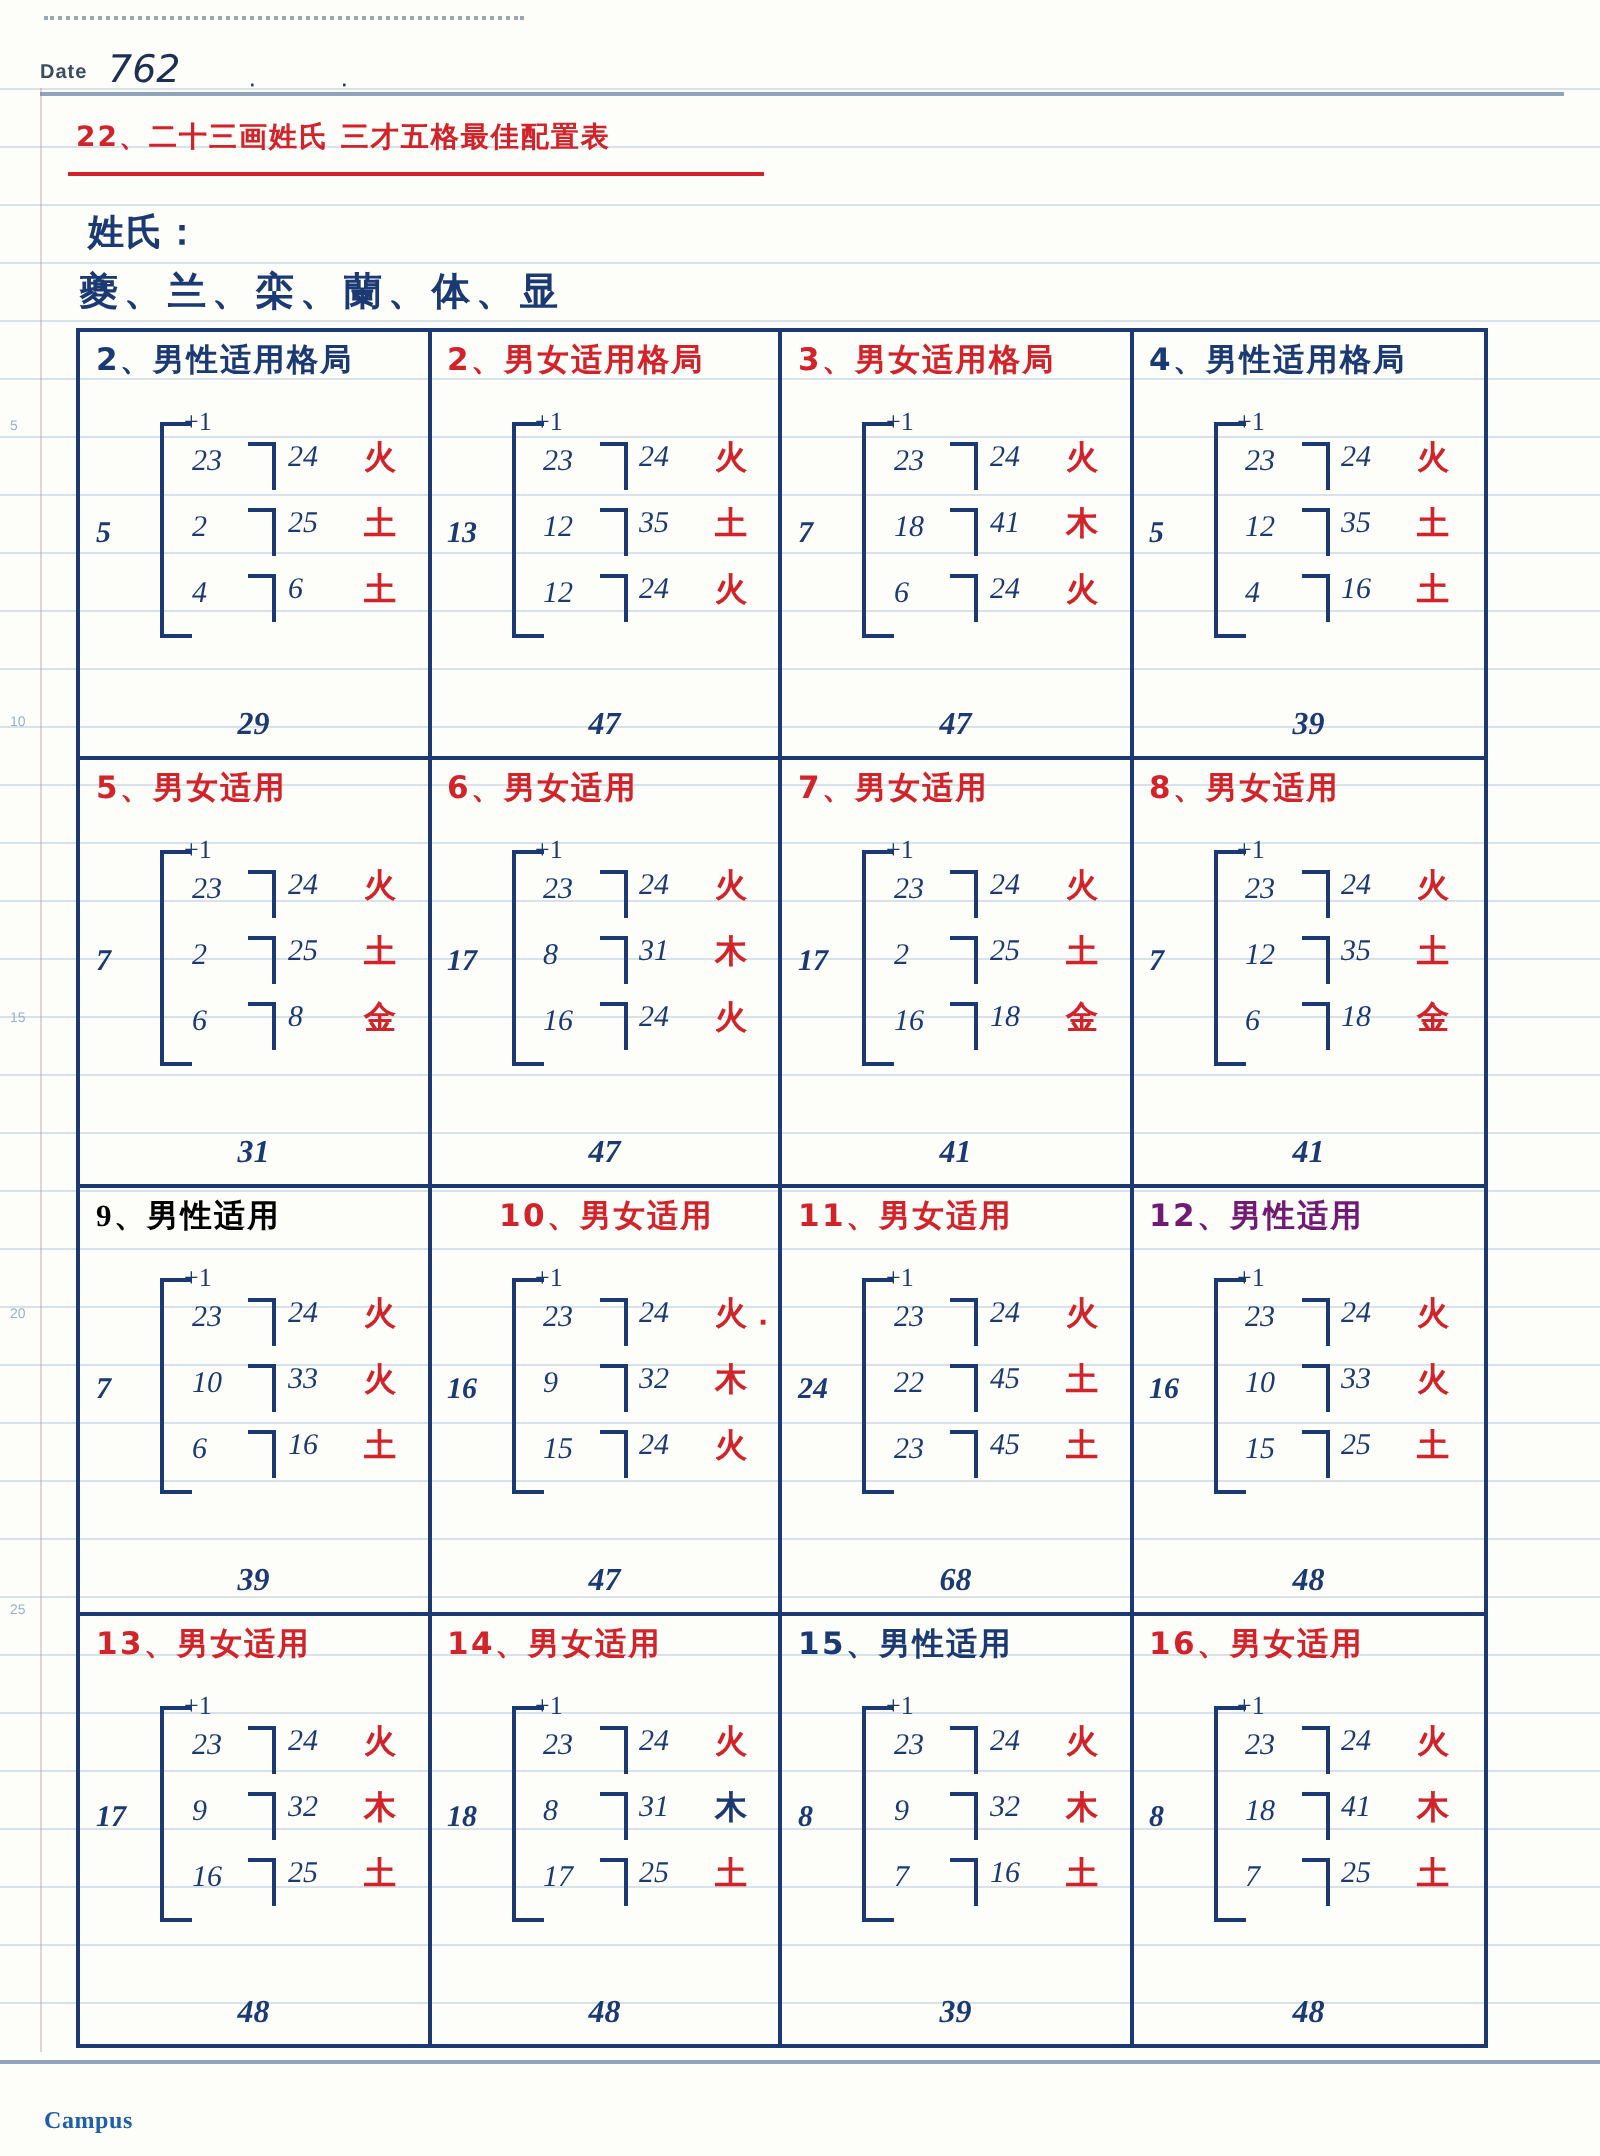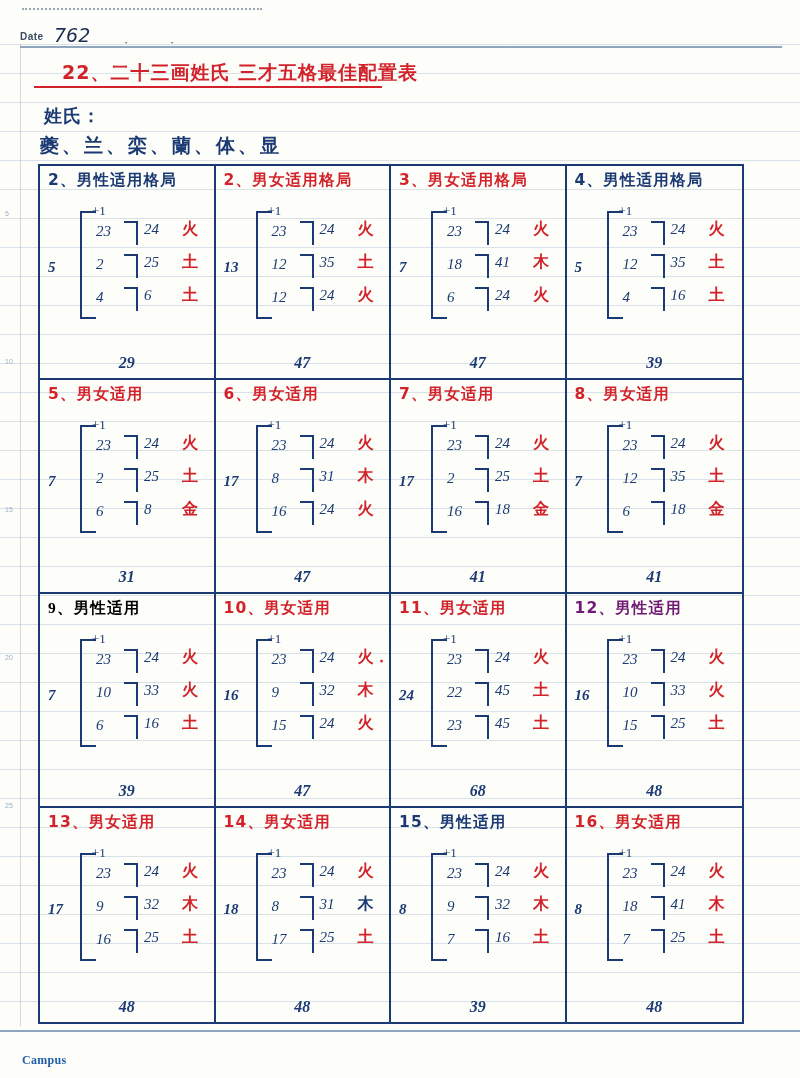--- a/index.html
+++ b/index.html
@@ -114,25 +114,24 @@
   }
 
   
   .hw { font-family: "DejaVu Sans", sans-serif; }
 
   
   .title {
     position: absolute;
     top: 60px;
     left: 38px;
-    font-size: 19px;
+    font-size: 14px;
     color: #d2232a;
     font-weight: bold;
     letter-spacing: 1px;
-    margin-left: 24px;
   }
   .title-underline {
     position: absolute;
     top: 86px;
     left: 34px;
     width: 348px;
     height: 2px;
     background: #d2232a;
   }
   .surname-label {
@@ -557,21 +556,21 @@
               <span class="lnum">6</span>
               <span class="joiner"></span>
               <span class="rnum">16</span>
               <span class="elem" style="color: rgb(210, 35, 42);">土</span>
             </div>
           </div>
         </div>
         <div class="total">39</div>
       </div>
       <div class="cell">
-        <div class="cell-title hw" style="color: rgb(210, 35, 42);">10、男女适用</div>
+        <div class="cell-title hw" style="color: rgb(210, 35, 42); text-align: center;">10、男女适用</div>
         <div class="diagram">
           <div class="outer-num">16</div>
           <div class="bracket"></div>
           <div class="plus-one">+1</div>
           <div class="rows">
             <div class="drow">
               <span class="lnum">23</span>
               <span class="joiner"></span>
               <span class="rnum">24</span>
               <span class="elem" style="color: rgb(210, 35, 42);">火．</span>

